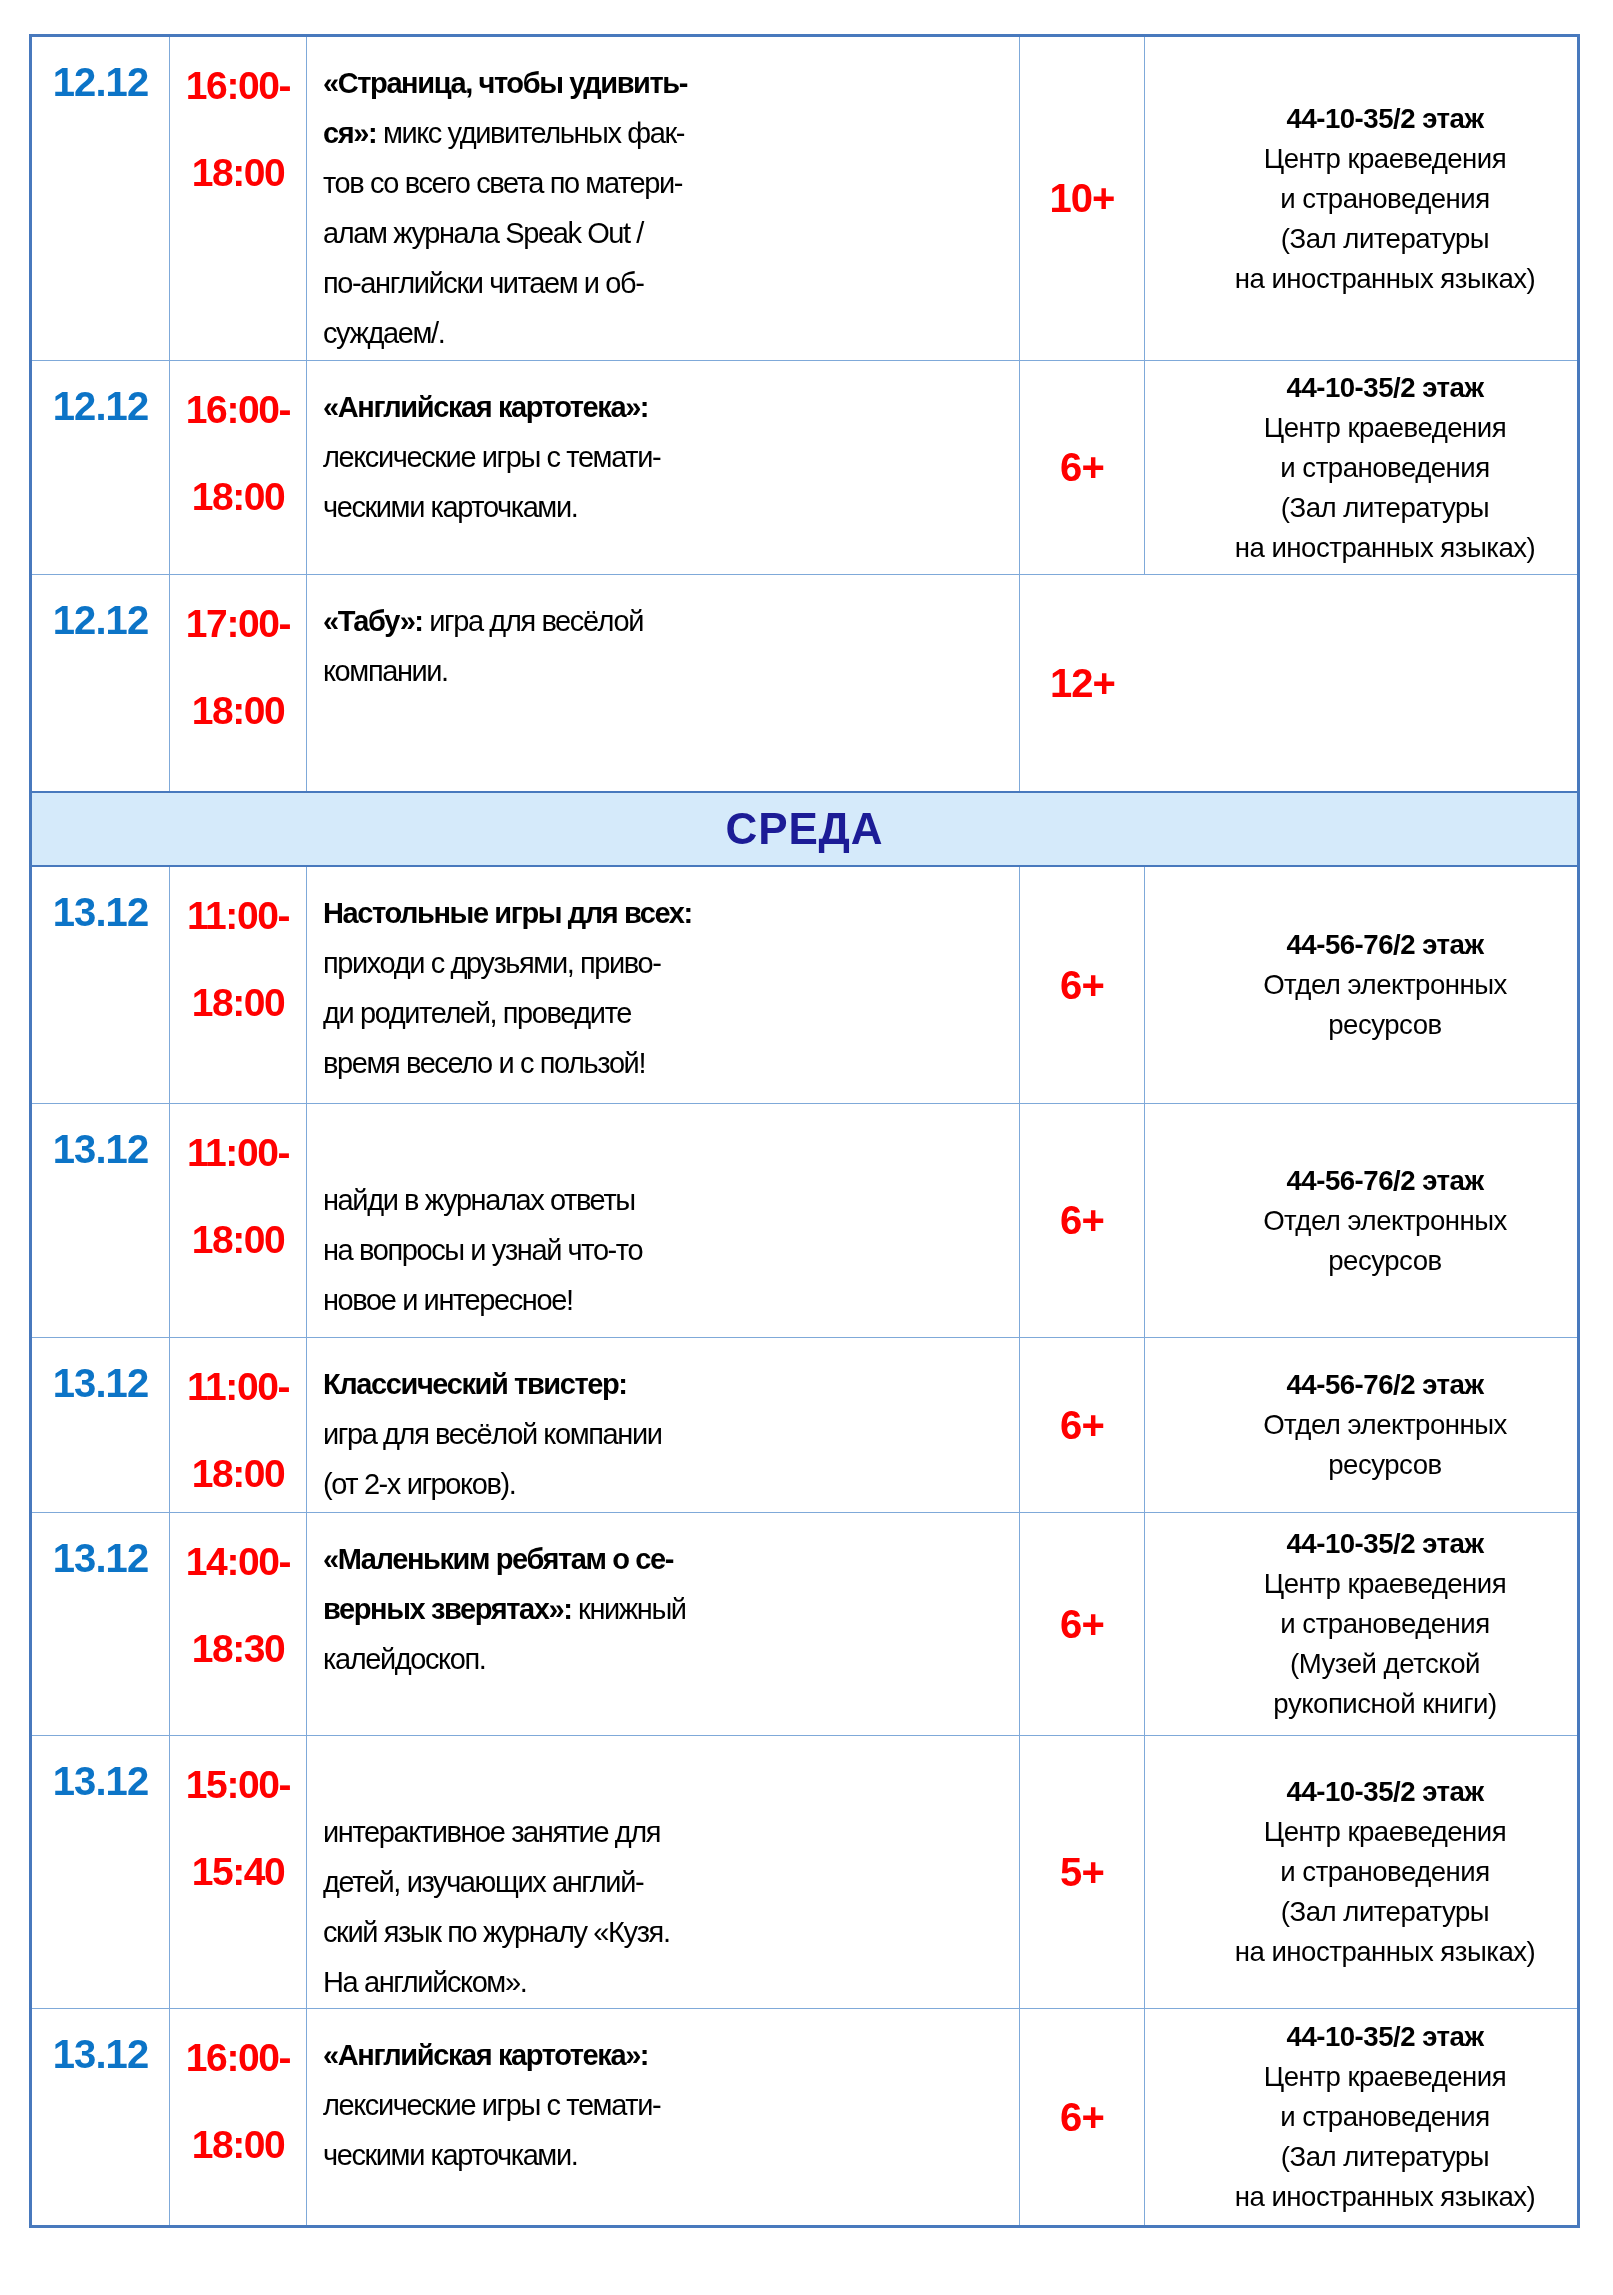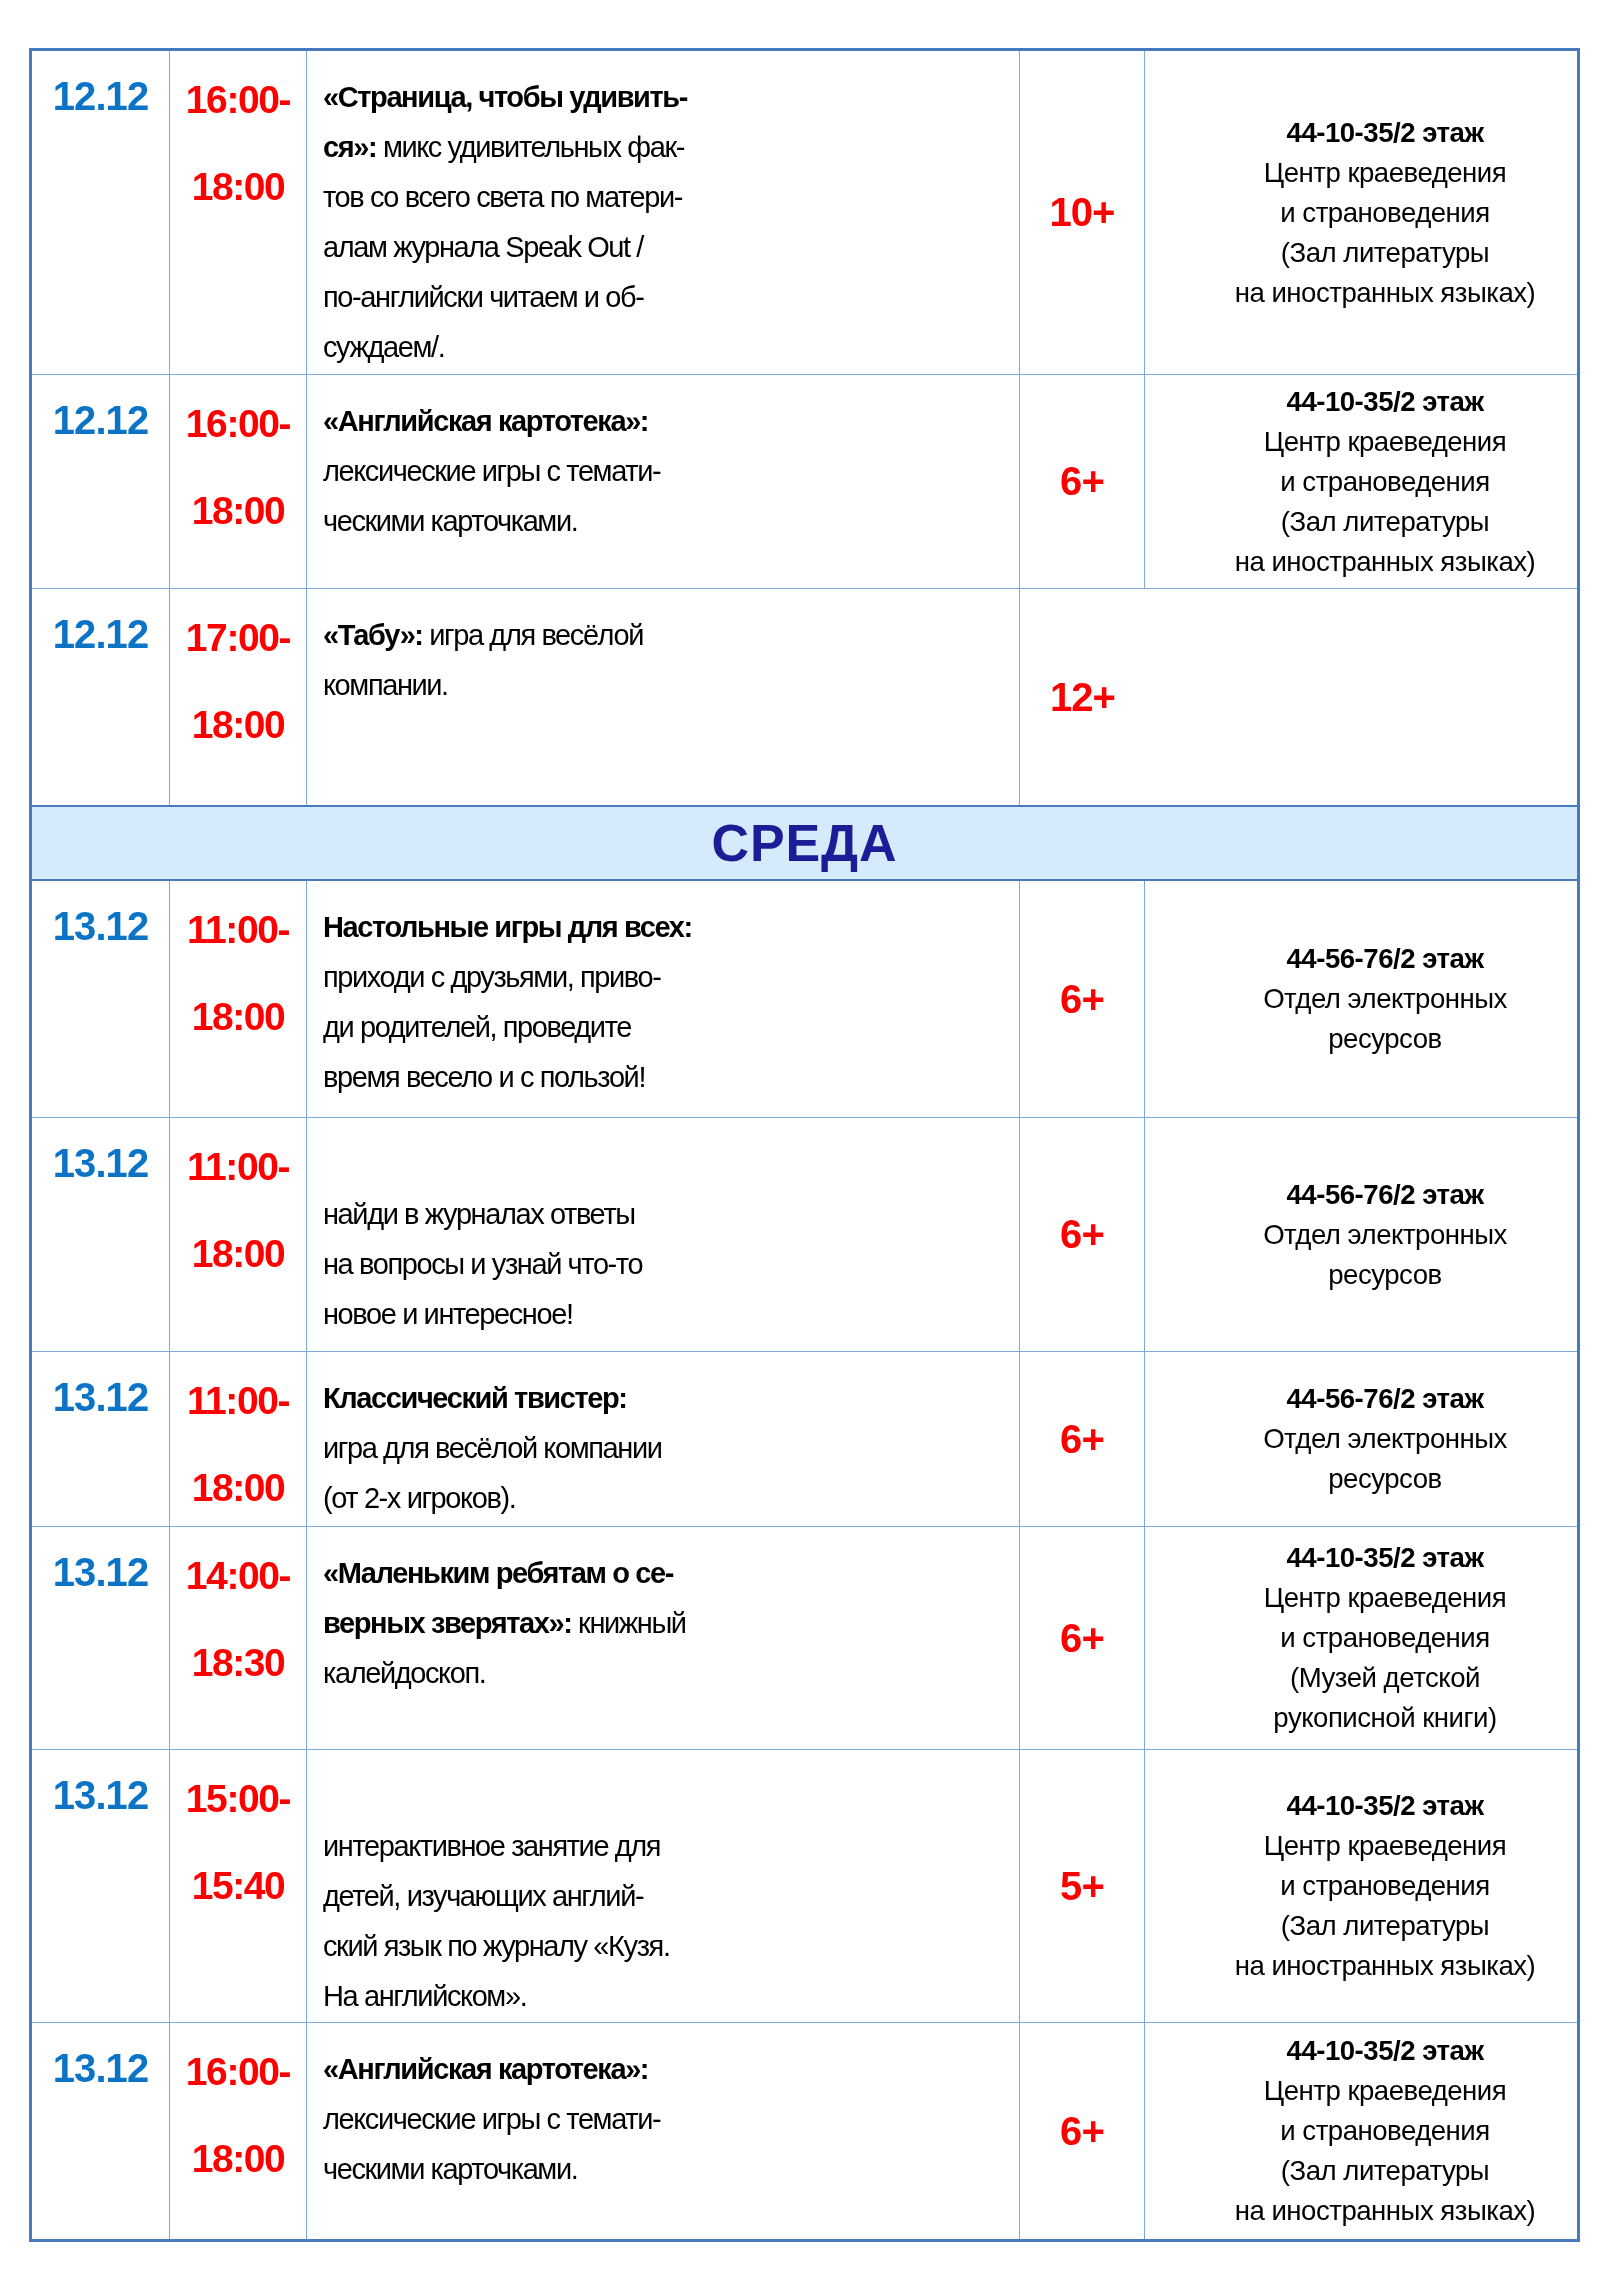--- a/index.html
+++ b/index.html
@@ -11,21 +11,21 @@
   .page {
     position: relative;
     width: 1613px;
     height: 2295px;
     background: #ffffff;
     overflow: hidden;
   }
   .tbl {
     position: absolute;
     left: 29px;
-    top: 48px;
+    top: 34px;
     width: 1551px;
     box-sizing: border-box;
     border: 3.2px solid #4879bd;
     background: #ffffff;
   }
   .row {
     display: grid;
     grid-template-columns: 138px 137px 713px 125px 1fr;
     box-sizing: border-box;
   }
@@ -91,21 +91,21 @@
   }
   .band {
     box-sizing: border-box;
     height: 76px;
     background: #d5eafa;
     border-top: 2.3px solid #4879bd;
     border-bottom: 2.3px solid #4879bd;
     display: flex;
     align-items: center;
     justify-content: center;
-    font-size: 52px;
+    font-size: 44px;
     font-weight: bold;
     color: #1c1c96;
     letter-spacing: 0.9px;
   }
 </style>
 </head>
 <body>
 
 <div class="page">
   <div class="tbl">

